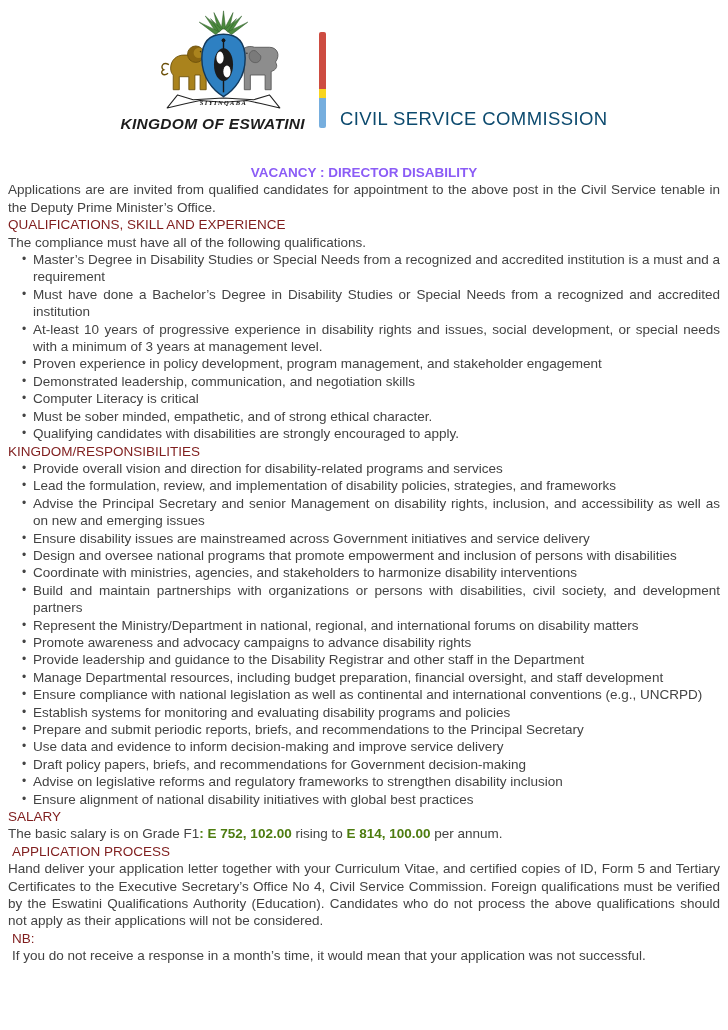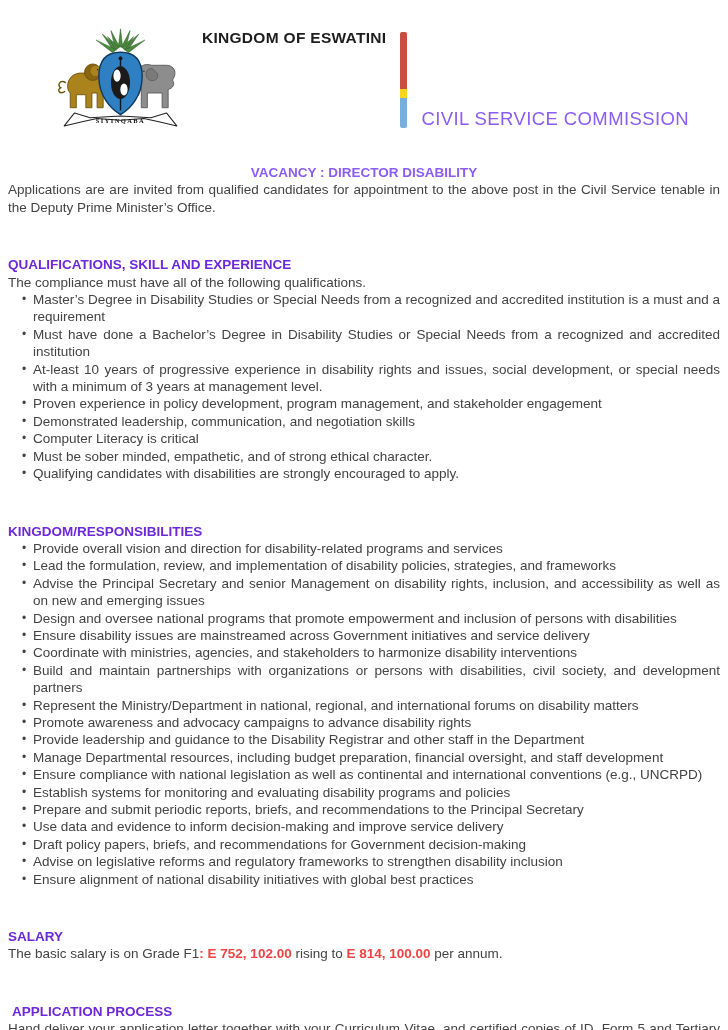--- a/index.html
+++ b/index.html
@@ -7,37 +7,37 @@
   body {
     width:728px; height:1030px; margin:0 auto;
     font-family:"Liberation Sans", sans-serif;
     color:#434343; font-size:13.5px; line-height:17.4px;
     overflow:hidden;
   }
   .page { width:728px; height:1030px; padding:0 8px; }
 
   
   .header { display:flex; justify-content:center; align-items:flex-end; gap:14px; padding-top:8px; height:132px; }
-  .brand { display:flex; align-items:flex-start; }
+  .brand { display:flex; flex-direction:column; align-items:flex-end;font-style:italic; }
   .org-name { font-weight:bold; font-size:15.5px; color:#1d1d1d; letter-spacing:0.3px; margin-top:1px; white-space:nowrap; }
   .flag-bar { width:7px; height:96px; display:flex; flex-direction:column; margin-bottom:4px; border-radius:2px; overflow:hidden; }
   .flag-seg-red { flex:0 0 57px; background:#cd4c41; }
   .flag-seg-yellow { flex:0 0 9px; background:#f8d41f; }
   .flag-seg-blue { flex:0 0 30px; background:#76aede; }
-  .commission-name { font-size:18.5px; color:#8b5cf6; margin-bottom:5px; letter-spacing:0.4px; white-space:nowrap; }
+  .commission-name { font-size:18.5px; color:#0c4a6e; margin-bottom:5px; letter-spacing:0.4px; white-space:nowrap; }
 
   
   .doc-title { text-align:center; font-weight:bold; color:#8b5cf6; margin-top:32px; }
   .para { text-align:justify; }
-  .sec-heading { font-weight:bold; color:#6d28d9;margin-top:40px; }
+  .sec-heading { font-weight:normal; color:#7f1d1d; }
   .sec-heading.indented { padding-left:4px; }
   ul.bullets { list-style:none; margin-left:14px; }
   ul.bullets li { position:relative; padding-left:11px; text-align:justify; }
   ul.bullets li::before { content:"•"; position:absolute; left:0; top:0; font-size:12px; color:#434343; }
-  .salary-line b, .salary-line strong { color:#ef4444; }
+  .salary-line b, .salary-line strong { color:#4d7c0f; }
 </style>
 </head>
 <body>
 
 <div class="page">
 
   <div class="header">
     <div class="brand">
       <svg viewBox="0 0 170 120" width="163" height="104" aria-hidden="true">
 
@@ -109,22 +109,22 @@
       <li>Computer Literacy is critical</li>
       <li>Must be sober minded, empathetic, and of strong ethical character.</li>
       <li>Qualifying candidates with disabilities are strongly encouraged to apply.</li>
     </ul>
 
   <div class="sec-heading">KINGDOM/RESPONSIBILITIES</div>
   <ul class="bullets">
       <li>Provide overall vision and direction for disability-related programs and services</li>
       <li>Lead the formulation, review, and implementation of disability policies, strategies, and frameworks</li>
       <li>Advise the Principal Secretary and senior Management on disability rights, inclusion, and accessibility as well as on new and emerging issues</li>
+      <li>Ensure disability issues are mainstreamed across Government initiatives and service delivery</li>
       <li>Design and oversee national programs that promote empowerment and inclusion of persons with disabilities</li>
-      <li>Ensure disability issues are mainstreamed across Government initiatives and service delivery</li>
       <li>Coordinate with ministries, agencies, and stakeholders to harmonize disability interventions</li>
       <li>Build and maintain partnerships with organizations or persons with disabilities, civil society, and development partners</li>
       <li>Represent the Ministry/Department in national, regional, and international forums on disability matters</li>
       <li>Promote awareness and advocacy campaigns to advance disability rights</li>
       <li>Provide leadership and guidance to the Disability Registrar and other staff in the Department</li>
       <li>Manage Departmental resources, including budget preparation, financial oversight, and staff development</li>
       <li>Ensure compliance with national legislation as well as continental and international conventions (e.g., UNCRPD)</li>
       <li>Establish systems for monitoring and evaluating disability programs and policies</li>
       <li>Prepare and submit periodic reports, briefs, and recommendations to the Principal Secretary</li>
       <li>Use data and evidence to inform decision-making and improve service delivery</li>

